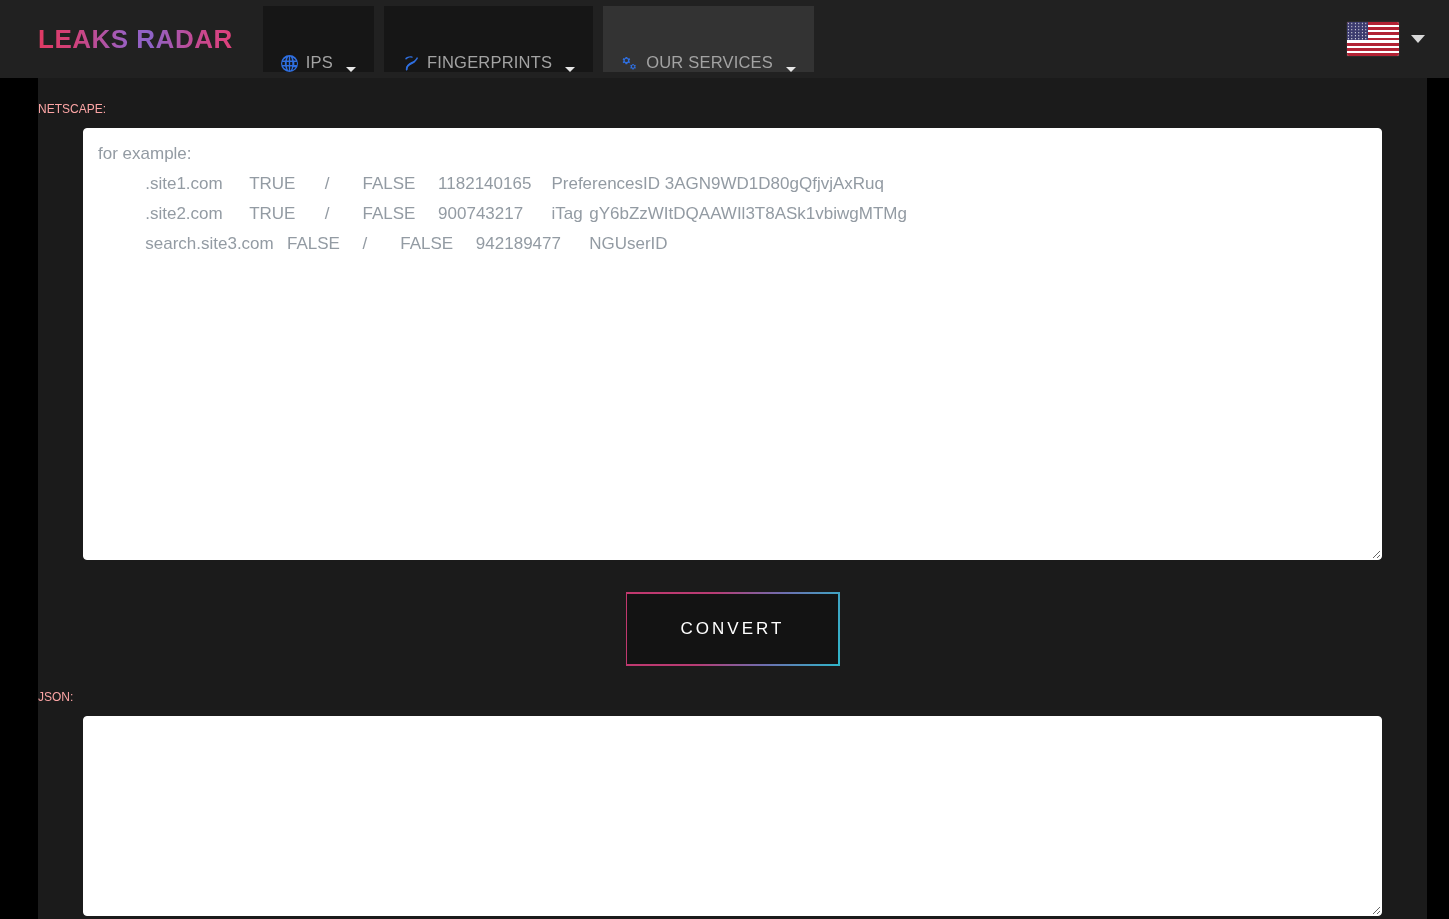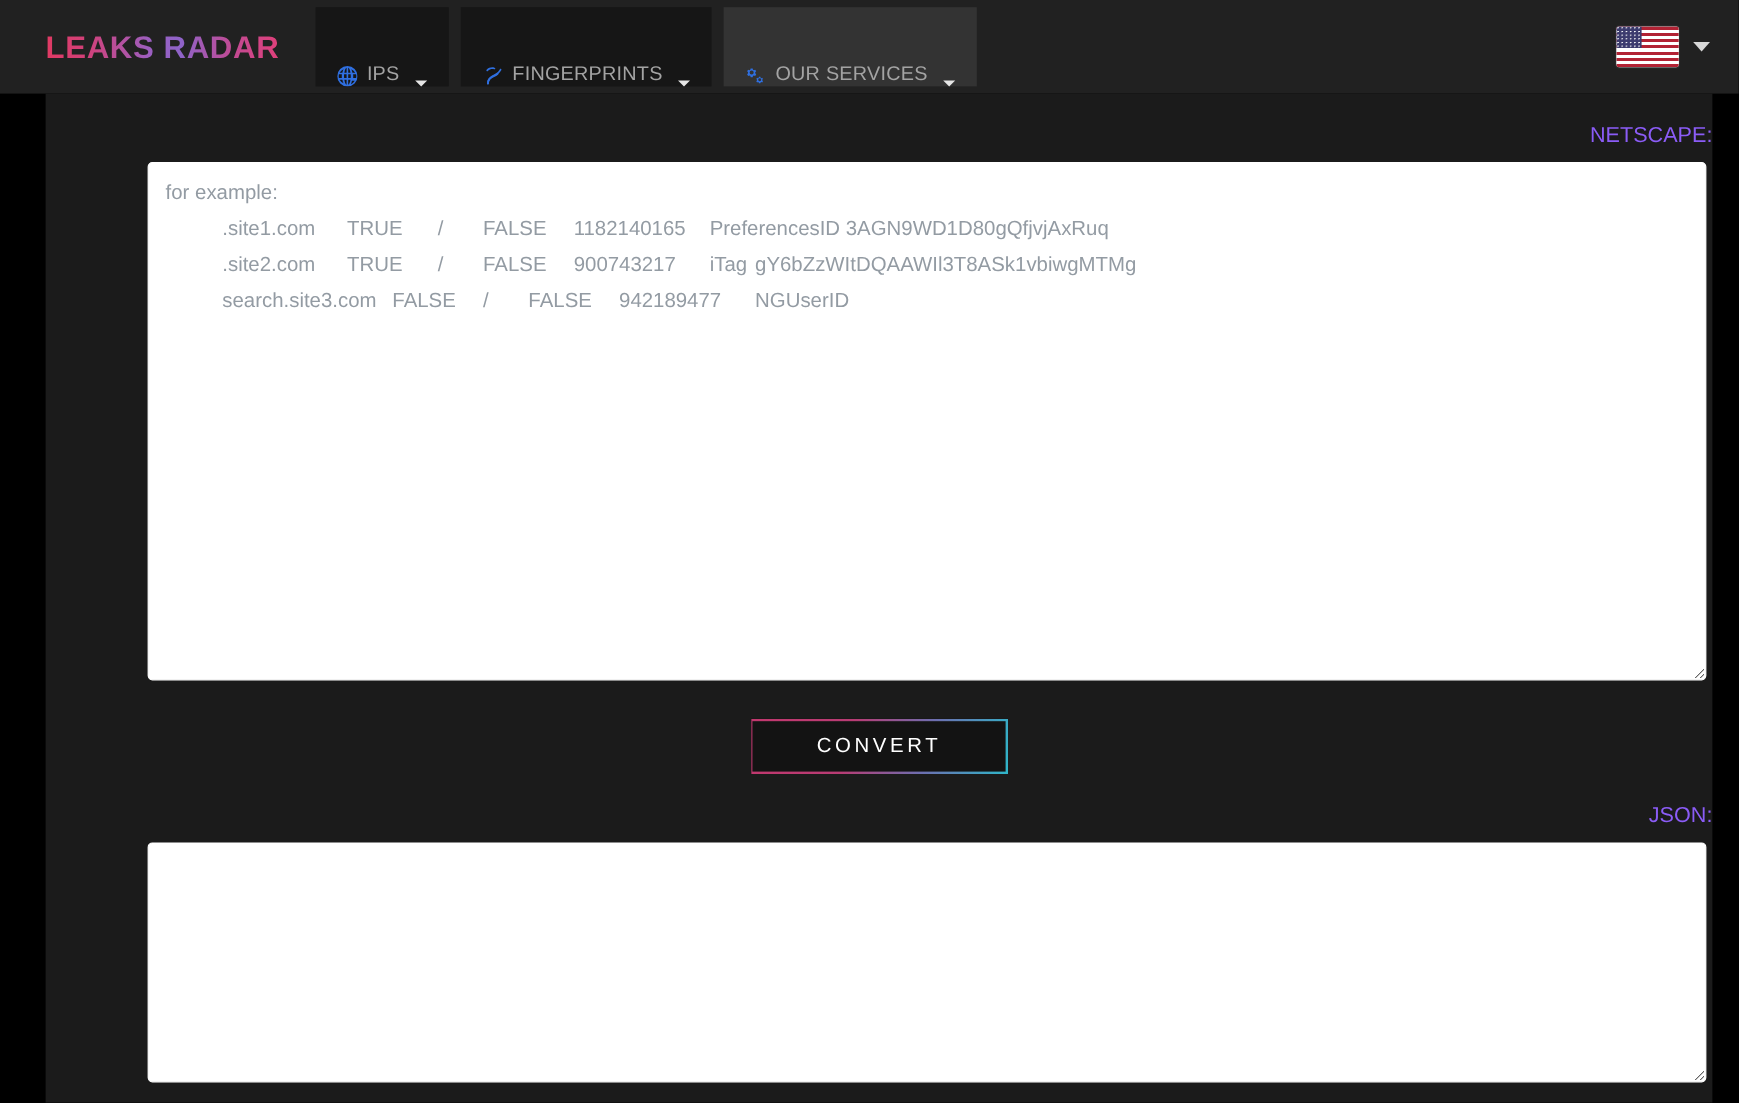--- a/index.html
+++ b/index.html
@@ -152,59 +152,58 @@
     margin: 0;
     padding-top: 4px;
     text-align: center;
     color: #e6336b;
     font-size: 32px;
     font-weight: bold;
     line-height: 1.3;
   }
 
   .field-label {
-    text-align: right;
-    color: #8b5cf6;
-    font-size: 18px;
+    text-align: left;
+    color: #fca5a5;
+    font-size: 12px;
     margin-top: 24px;
     margin-bottom: 12px;
   }
 
   .textarea-wrap { padding: 0 45px; }
 
   textarea.io-box {
     display: block;
     width: 100%;
     background: #ffffff;
     border: 1px solid #ffffff;
     border-radius: 4px;
     color: #333333;
     font-family: "Liberation Sans", sans-serif;
     font-size: 17px;
     line-height: 30px;
     padding: 10px 14px;
     outline: none;
     resize: vertical;
     overflow: hidden;
-    margin-left: 40px;
   }
   textarea.io-box::placeholder { color: #939ba3; opacity: 1; }
   textarea#netscape-input { height: 432px; }
   textarea#json-output { height: 200px; }
 
   .convert-row {
     display: flex;
     justify-content: center;
     margin-top: 32px;
   }
 
   .convert-button {
     position: relative;
     width: 214px;
-    height: 46px;
+    height: 74px;
     background: #131313;
     border: none;
     padding: 0;
     color: #ffffff;
     font-family: "Liberation Sans", sans-serif;
     font-size: 17px;
     font-weight: 500;
     letter-spacing: 3px;
     cursor: pointer;
   }

